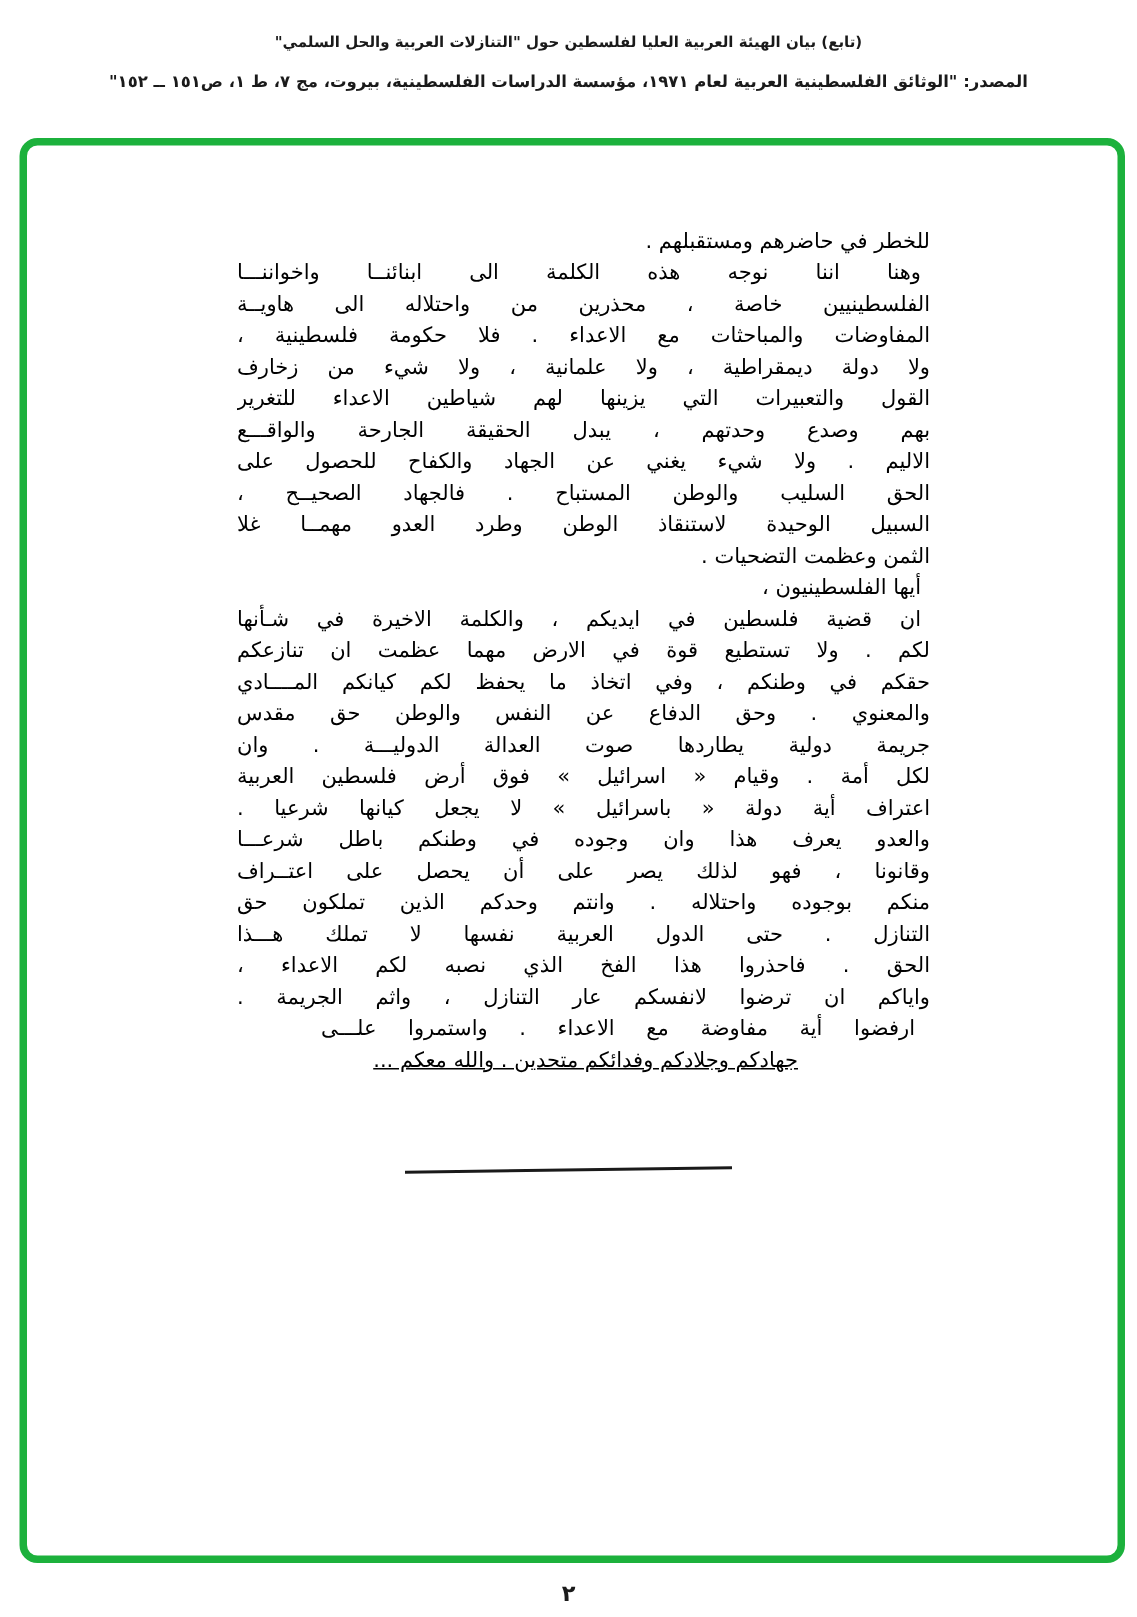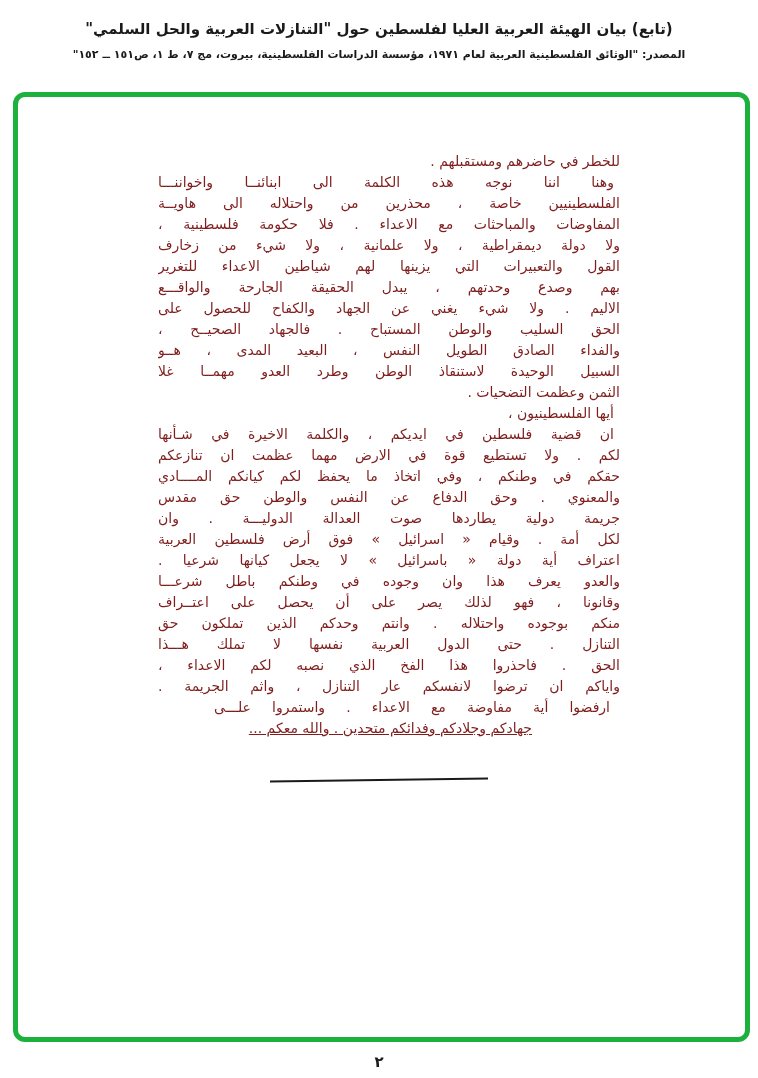--- a/index.html
+++ b/index.html
@@ -18,21 +18,21 @@
   }
   .header {
     position: absolute;
     top: 19px;
     left: 0;
     right: 0;
     text-align: center;
     direction: rtl;
   }
   .title {
-    font-size: 15px;
+    font-size: 10px;
     font-weight: bold;
     line-height: 20px;
   }
   .source {
     font-size: 11px;
     font-weight: bold;
     margin-top: 9px;
     line-height: 14px;
   }
   .frame {
@@ -94,31 +94,30 @@
 
 <div class="page">
 
   <div class="header">
     <div class="title">(تابع) بيان الهيئة العربية العليا لفلسطين حول "التنازلات العربية والحل السلمي"</div>
     <div class="source">المصدر: "الوثائق الفلسطينية العربية لعام ١٩٧١، مؤسسة الدراسات الفلسطينية، بيروت، مج ٧، ط ١، ص١٥١ ــ ١٥٢"</div>
   </div>
 
   <div class="frame" style="border-color: rgb(28, 177, 60);"></div>
 
-  <div class="body-text" style="color: #7f1d1d;">
+  <div class="body-text" style="color: #000000;">
       <div class="line">للخطر في حاضرهم ومستقبلهم .</div>
       <div class="line j i">وهنا اننا نوجه هذه الكلمة الى ابنائنــا واخواننـــا</div>
       <div class="line j">الفلسطينيين خاصة ، محذرين من واحتلاله الى هاويــة</div>
       <div class="line j">المفاوضات والمباحثات مع الاعداء . فلا حكومة فلسطينية ،</div>
       <div class="line j">ولا دولة ديمقراطية ، ولا علمانية ، ولا شيء من زخارف</div>
       <div class="line j">القول والتعبيرات التي يزينها لهم شياطين الاعداء للتغرير</div>
       <div class="line j">بهم وصدع وحدتهم ، يبدل الحقيقة الجارحة والواقـــع</div>
       <div class="line j">الاليم . ولا شيء يغني عن الجهاد والكفاح للحصول على</div>
       <div class="line j">الحق السليب والوطن المستباح . فالجهاد الصحيــح ،</div>
-      <div class="line j">والفداء الصادق الطويل النفس ، البعيد المدى ، هــو</div>
       <div class="line j">السبيل الوحيدة لاستنقاذ الوطن وطرد العدو مهمــا غلا</div>
       <div class="line">الثمن وعظمت التضحيات .</div>
       <div class="line i">أيها الفلسطينيون ،</div>
       <div class="line j i">ان قضية فلسطين في ايديكم ، والكلمة الاخيرة في شـأنها</div>
       <div class="line j">لكم . ولا تستطيع قوة في الارض مهما عظمت ان تنازعكم</div>
       <div class="line j">حقكم في وطنكم ، وفي اتخاذ ما يحفظ لكم كيانكم المــــادي</div>
       <div class="line j">والمعنوي . وحق الدفاع عن النفس والوطن حق مقدس</div>
       <div class="line j">جريمة دولية يطاردها صوت العدالة الدوليـــة . وان</div>
       <div class="line j">لكل أمة . وقيام « اسرائيل » فوق أرض فلسطين العربية</div>
       <div class="line j">اعتراف أية دولة « باسرائيل » لا يجعل كيانها شرعيا .</div>

